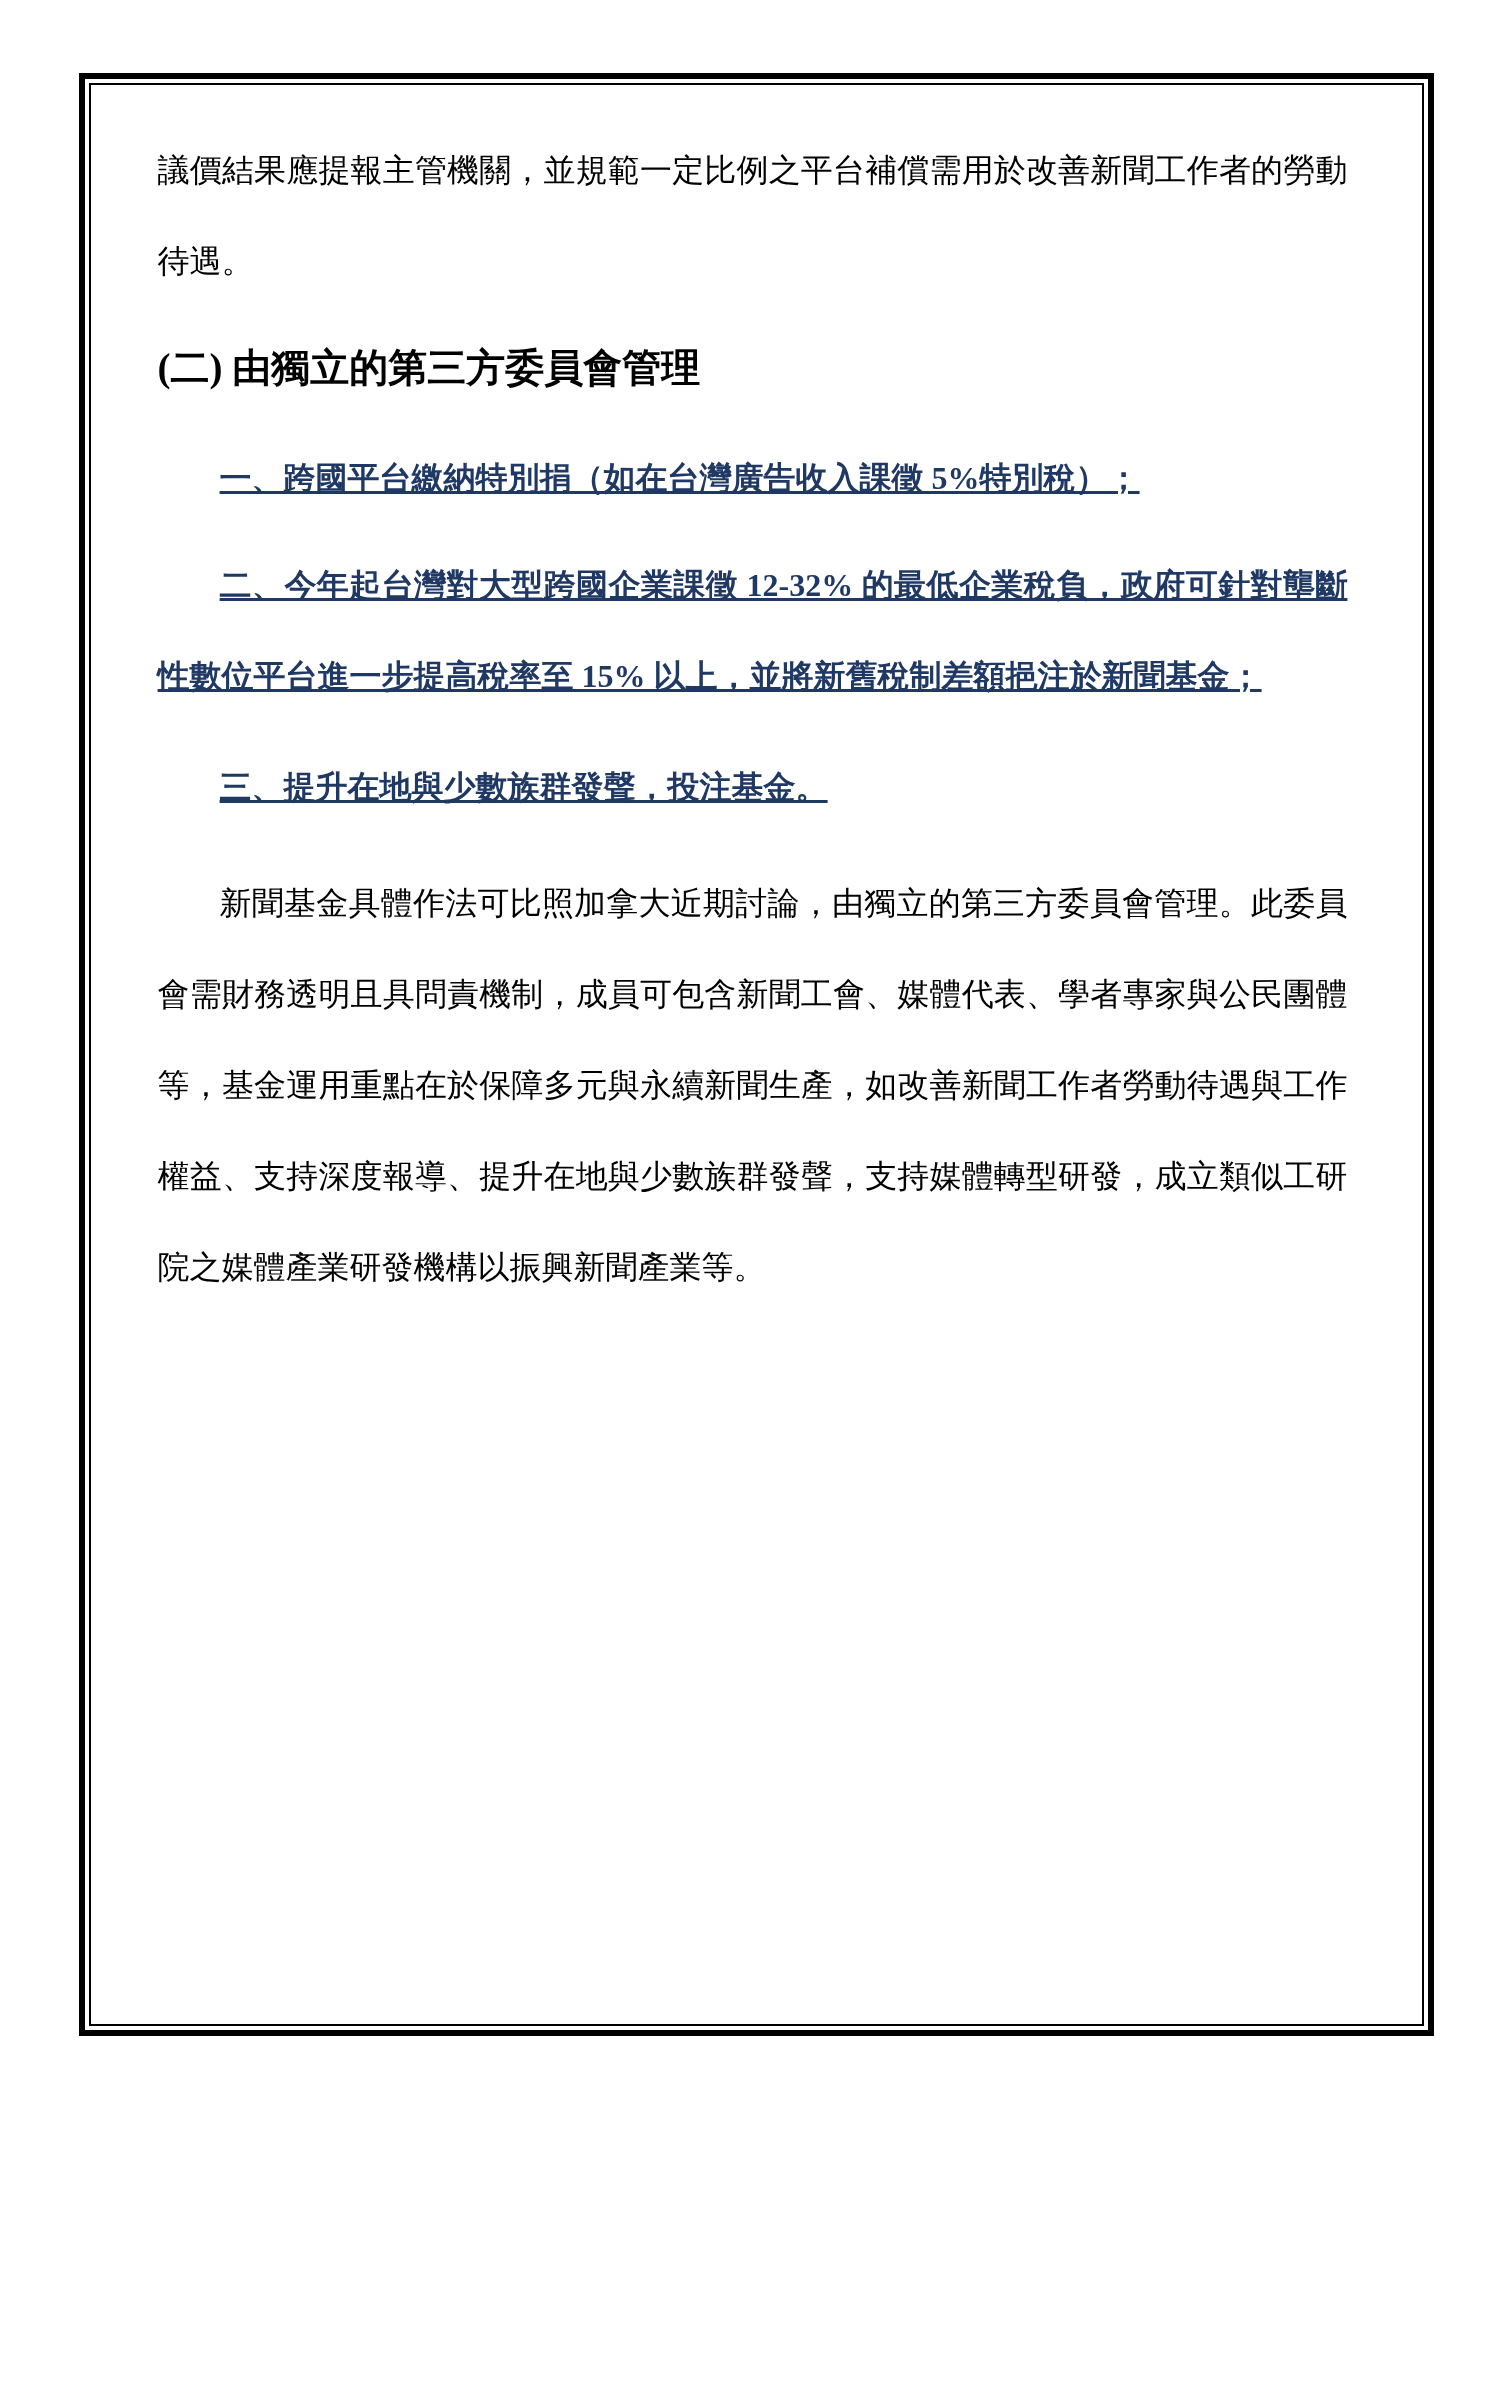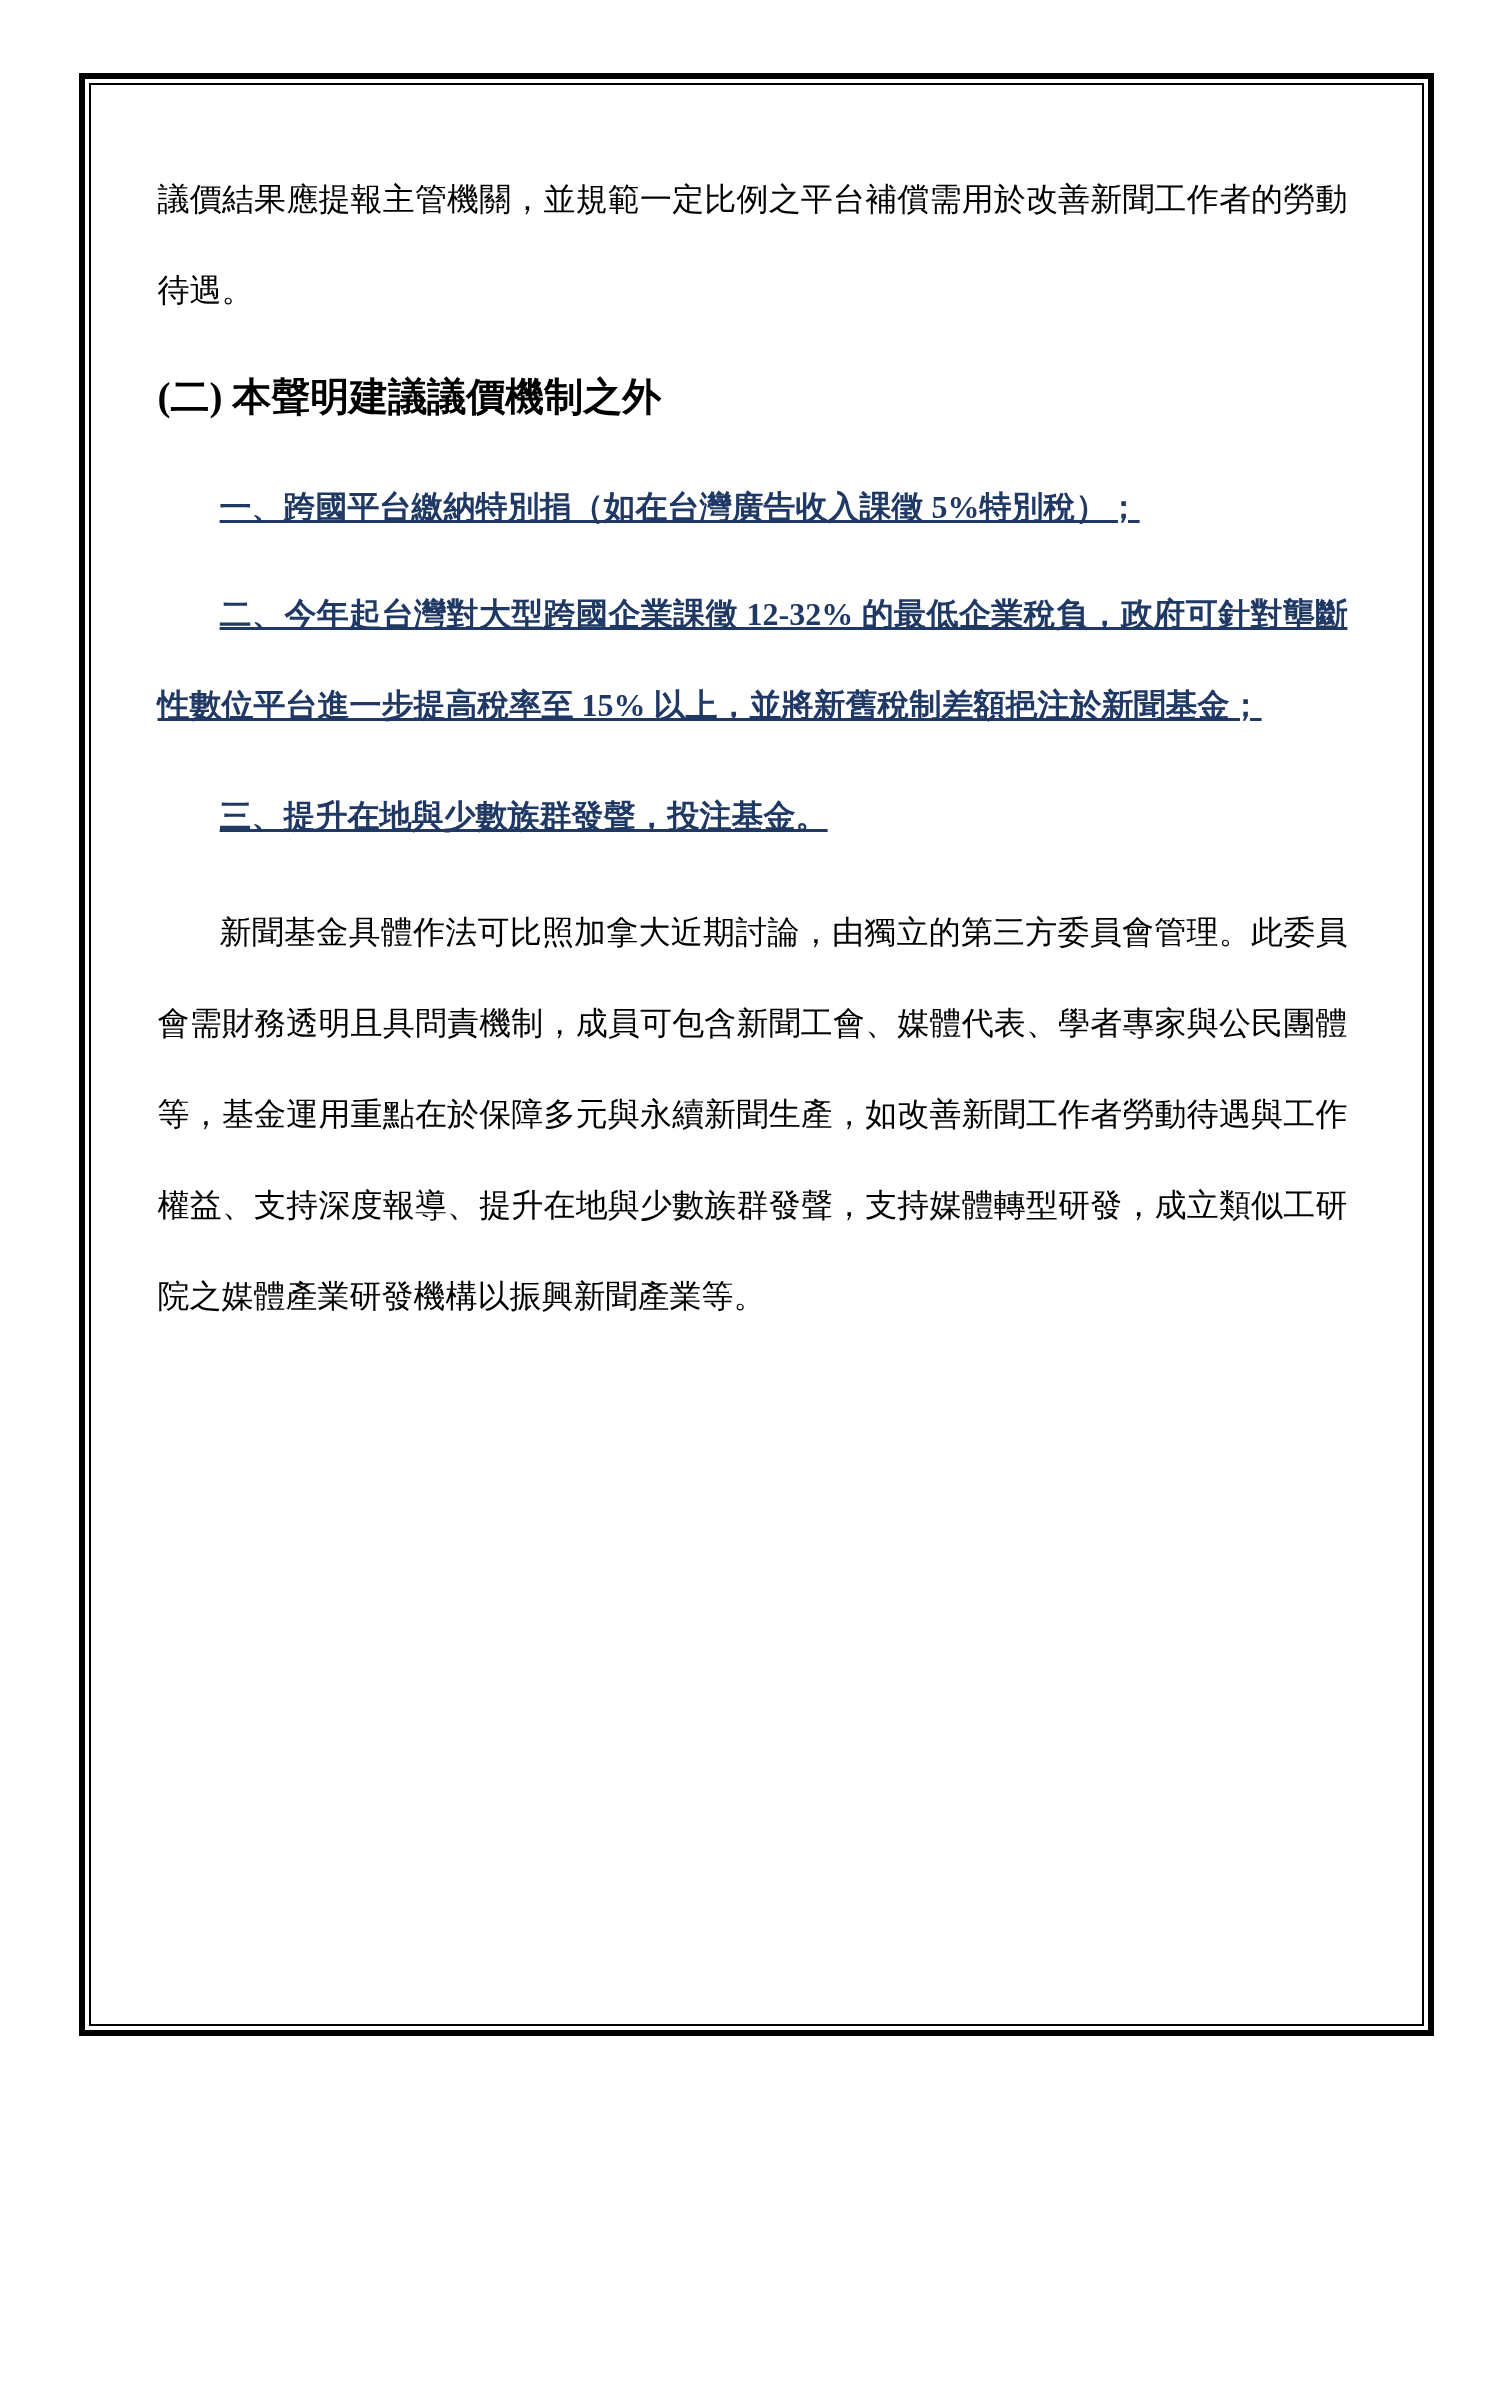--- a/index.html
+++ b/index.html
@@ -30,21 +30,21 @@
     right: 3.6px;
     bottom: 3.6px;
     border: 2.7px solid #000000;
   }
   .content {
     position: absolute;
     left: 0;
     top: 0;
     right: 0;
     bottom: 0;
-    padding: 69px 75px 0 67px;
+    padding: 40px 75px 0 67px;
     overflow: hidden;
     font-size: 32px;
     line-height: 91px;
     text-align: justify;
     text-justify: inter-ideograph;
     letter-spacing: 0;
   }
   .content p {
     margin: 0;
   }
@@ -69,21 +69,21 @@
 </head>
 <body>
 
 <div class="frame-outer">
   <div class="frame-inner">
     <div class="content">
 
       <p>議價結果應提報主管機關，並規範一定比例之平台補償需用於改善新聞工作者的勞動待遇。</p>
 
 
-      <p class="section-heading">(二) 本聲明建議議價機制之外</p>
+      <p class="section-heading">(二) 由獨立的第三方委員會管理</p>
 
 
       <p class="indent fund-item mt23">一、跨國平台繳納特別捐（如在台灣廣告收入課徵 5%特別稅）；</p>
 
       <p class="indent fund-item mt18">二、今年起台灣對大型跨國企業課徵 12-32% 的最低企業稅負，政府可針對壟斷性數位平台進一步提高稅率至 15% 以上，並將新舊稅制差額挹注於新聞基金；</p>
 
       <p class="indent fund-item mt23">三、提升在地與少數族群發聲，投注基金。</p>
 
       <p class="indent mt28">新聞基金具體作法可比照加拿大近期討論，由獨立的第三方委員會管理。此委員會需財務透明且具問責機制，成員可包含新聞工會、媒體代表、學者專家與公民團體等，基金運用重點在於保障多元與永續新聞生產，如改善新聞工作者勞動待遇與工作權益、支持深度報導、提升在地與少數族群發聲，支持媒體轉型研發，成立類似工研院之媒體產業研發機構以振興新聞產業等。</p>
 

